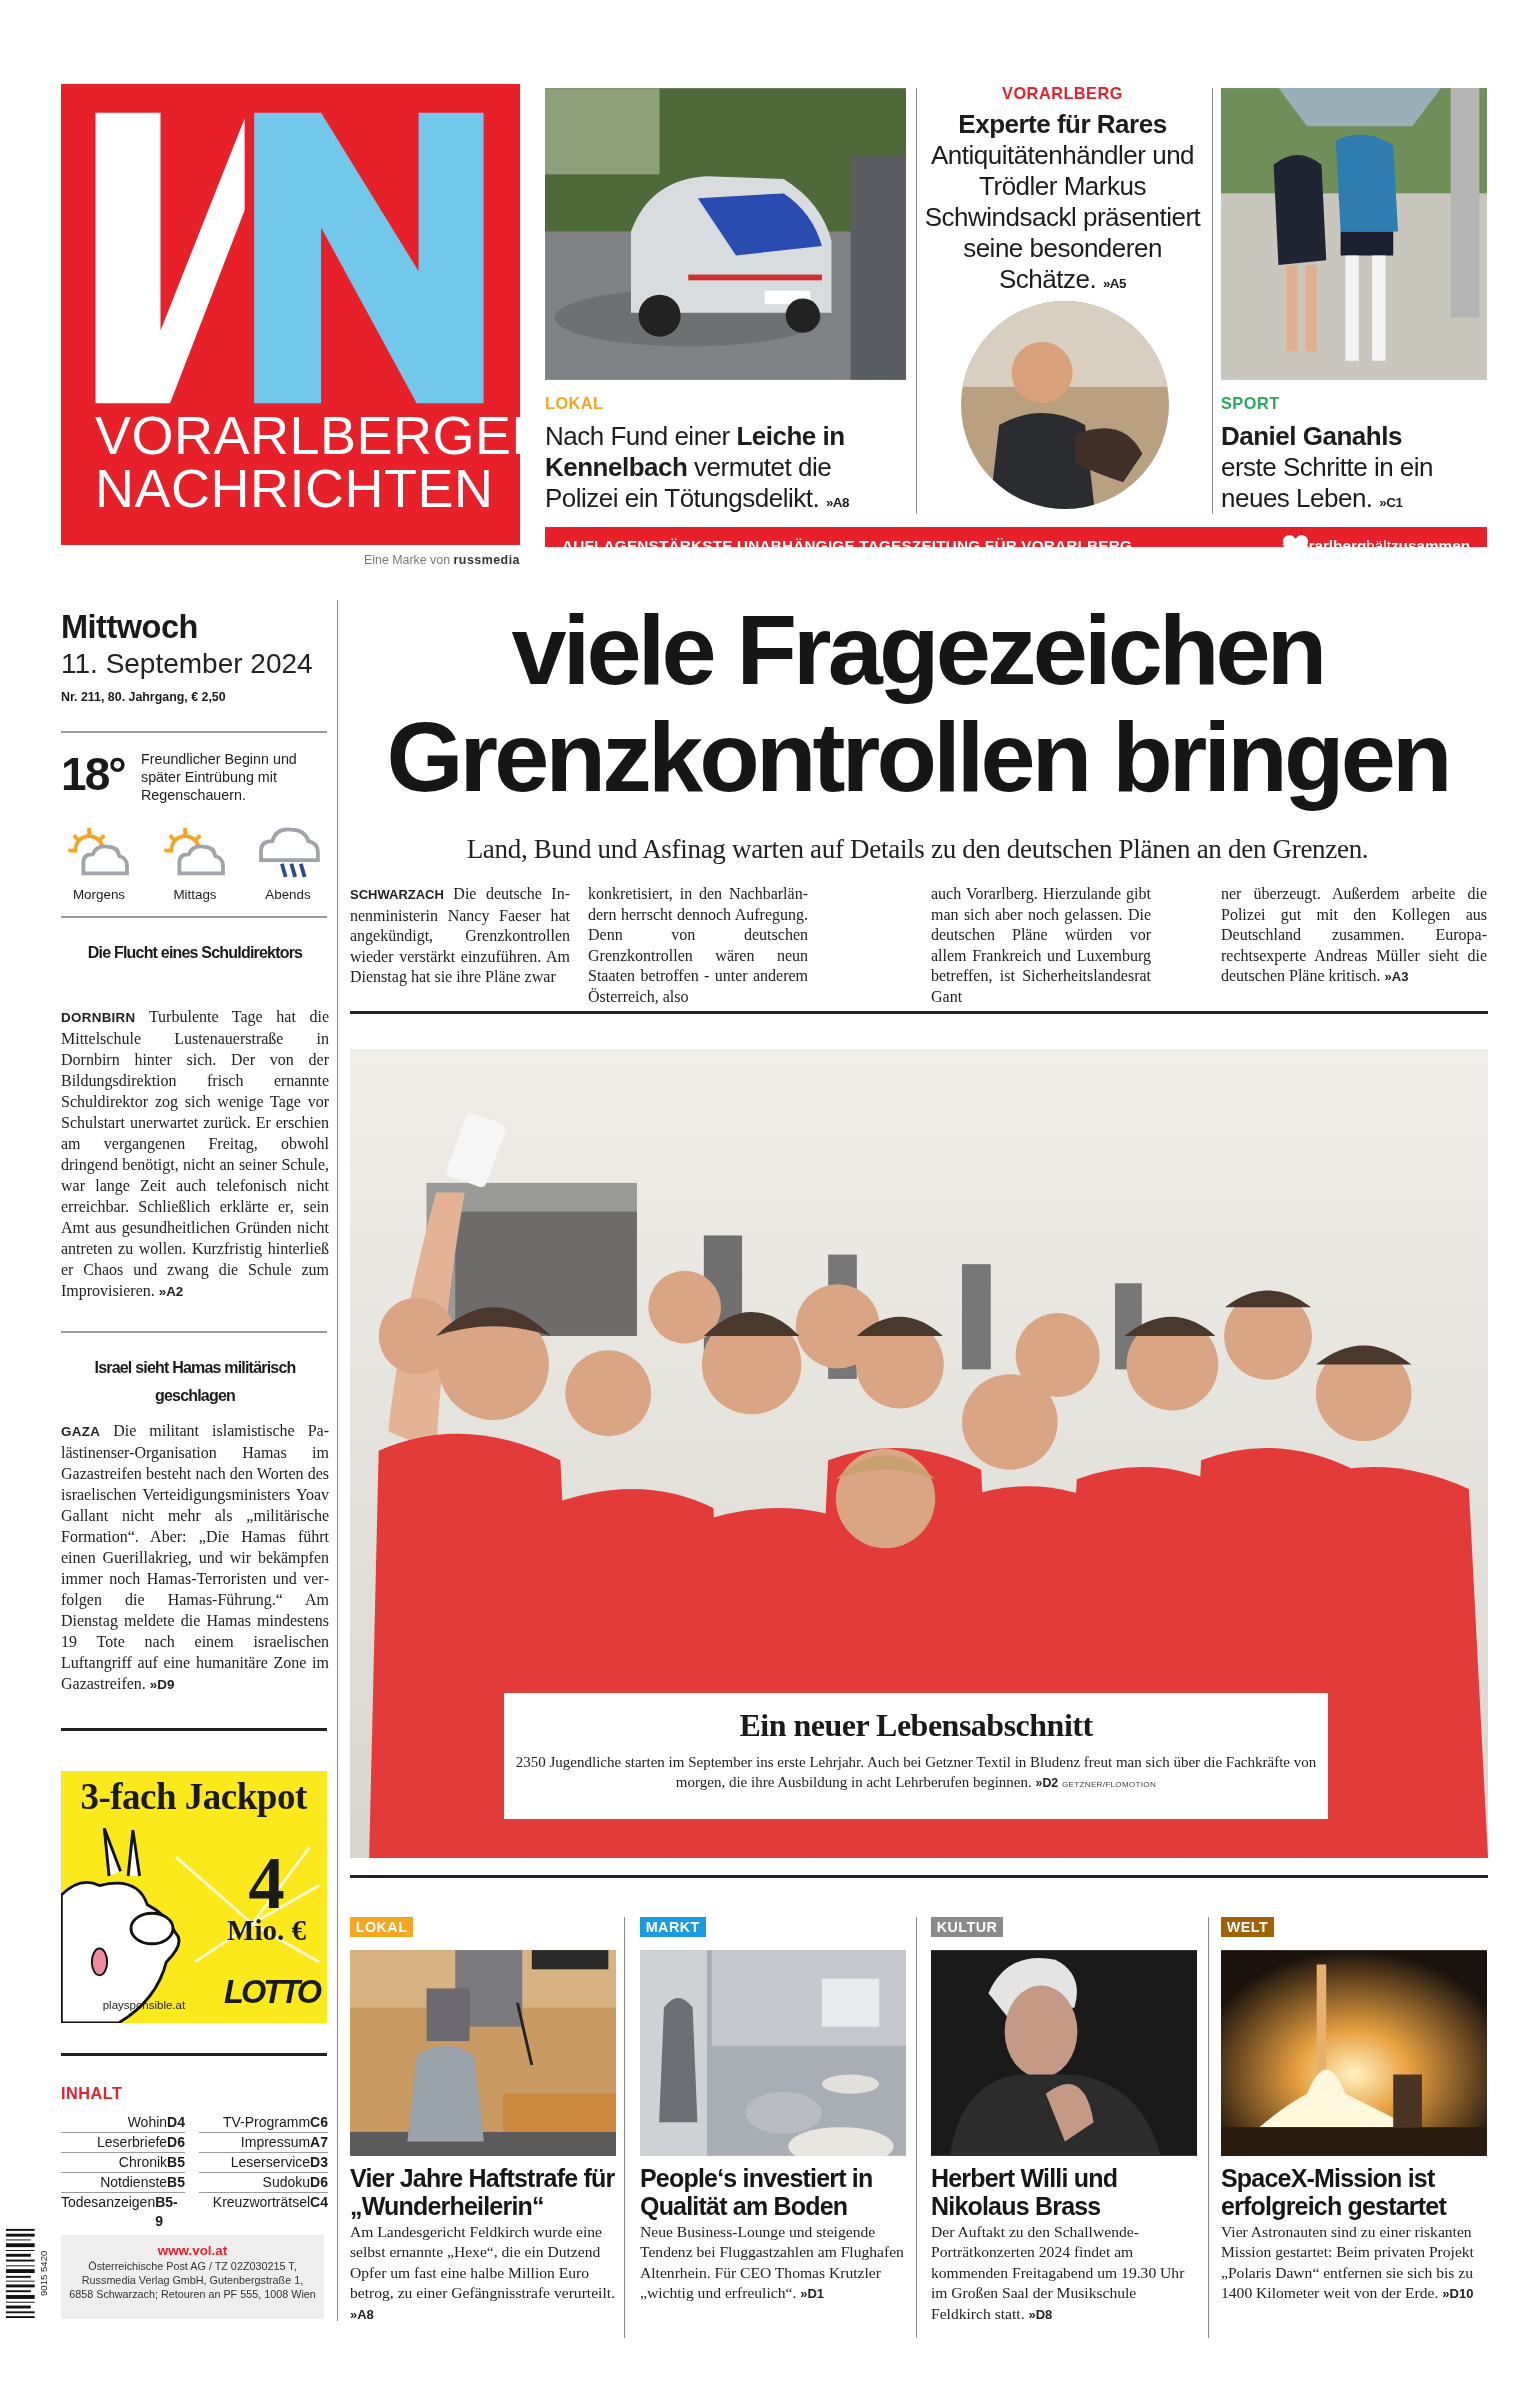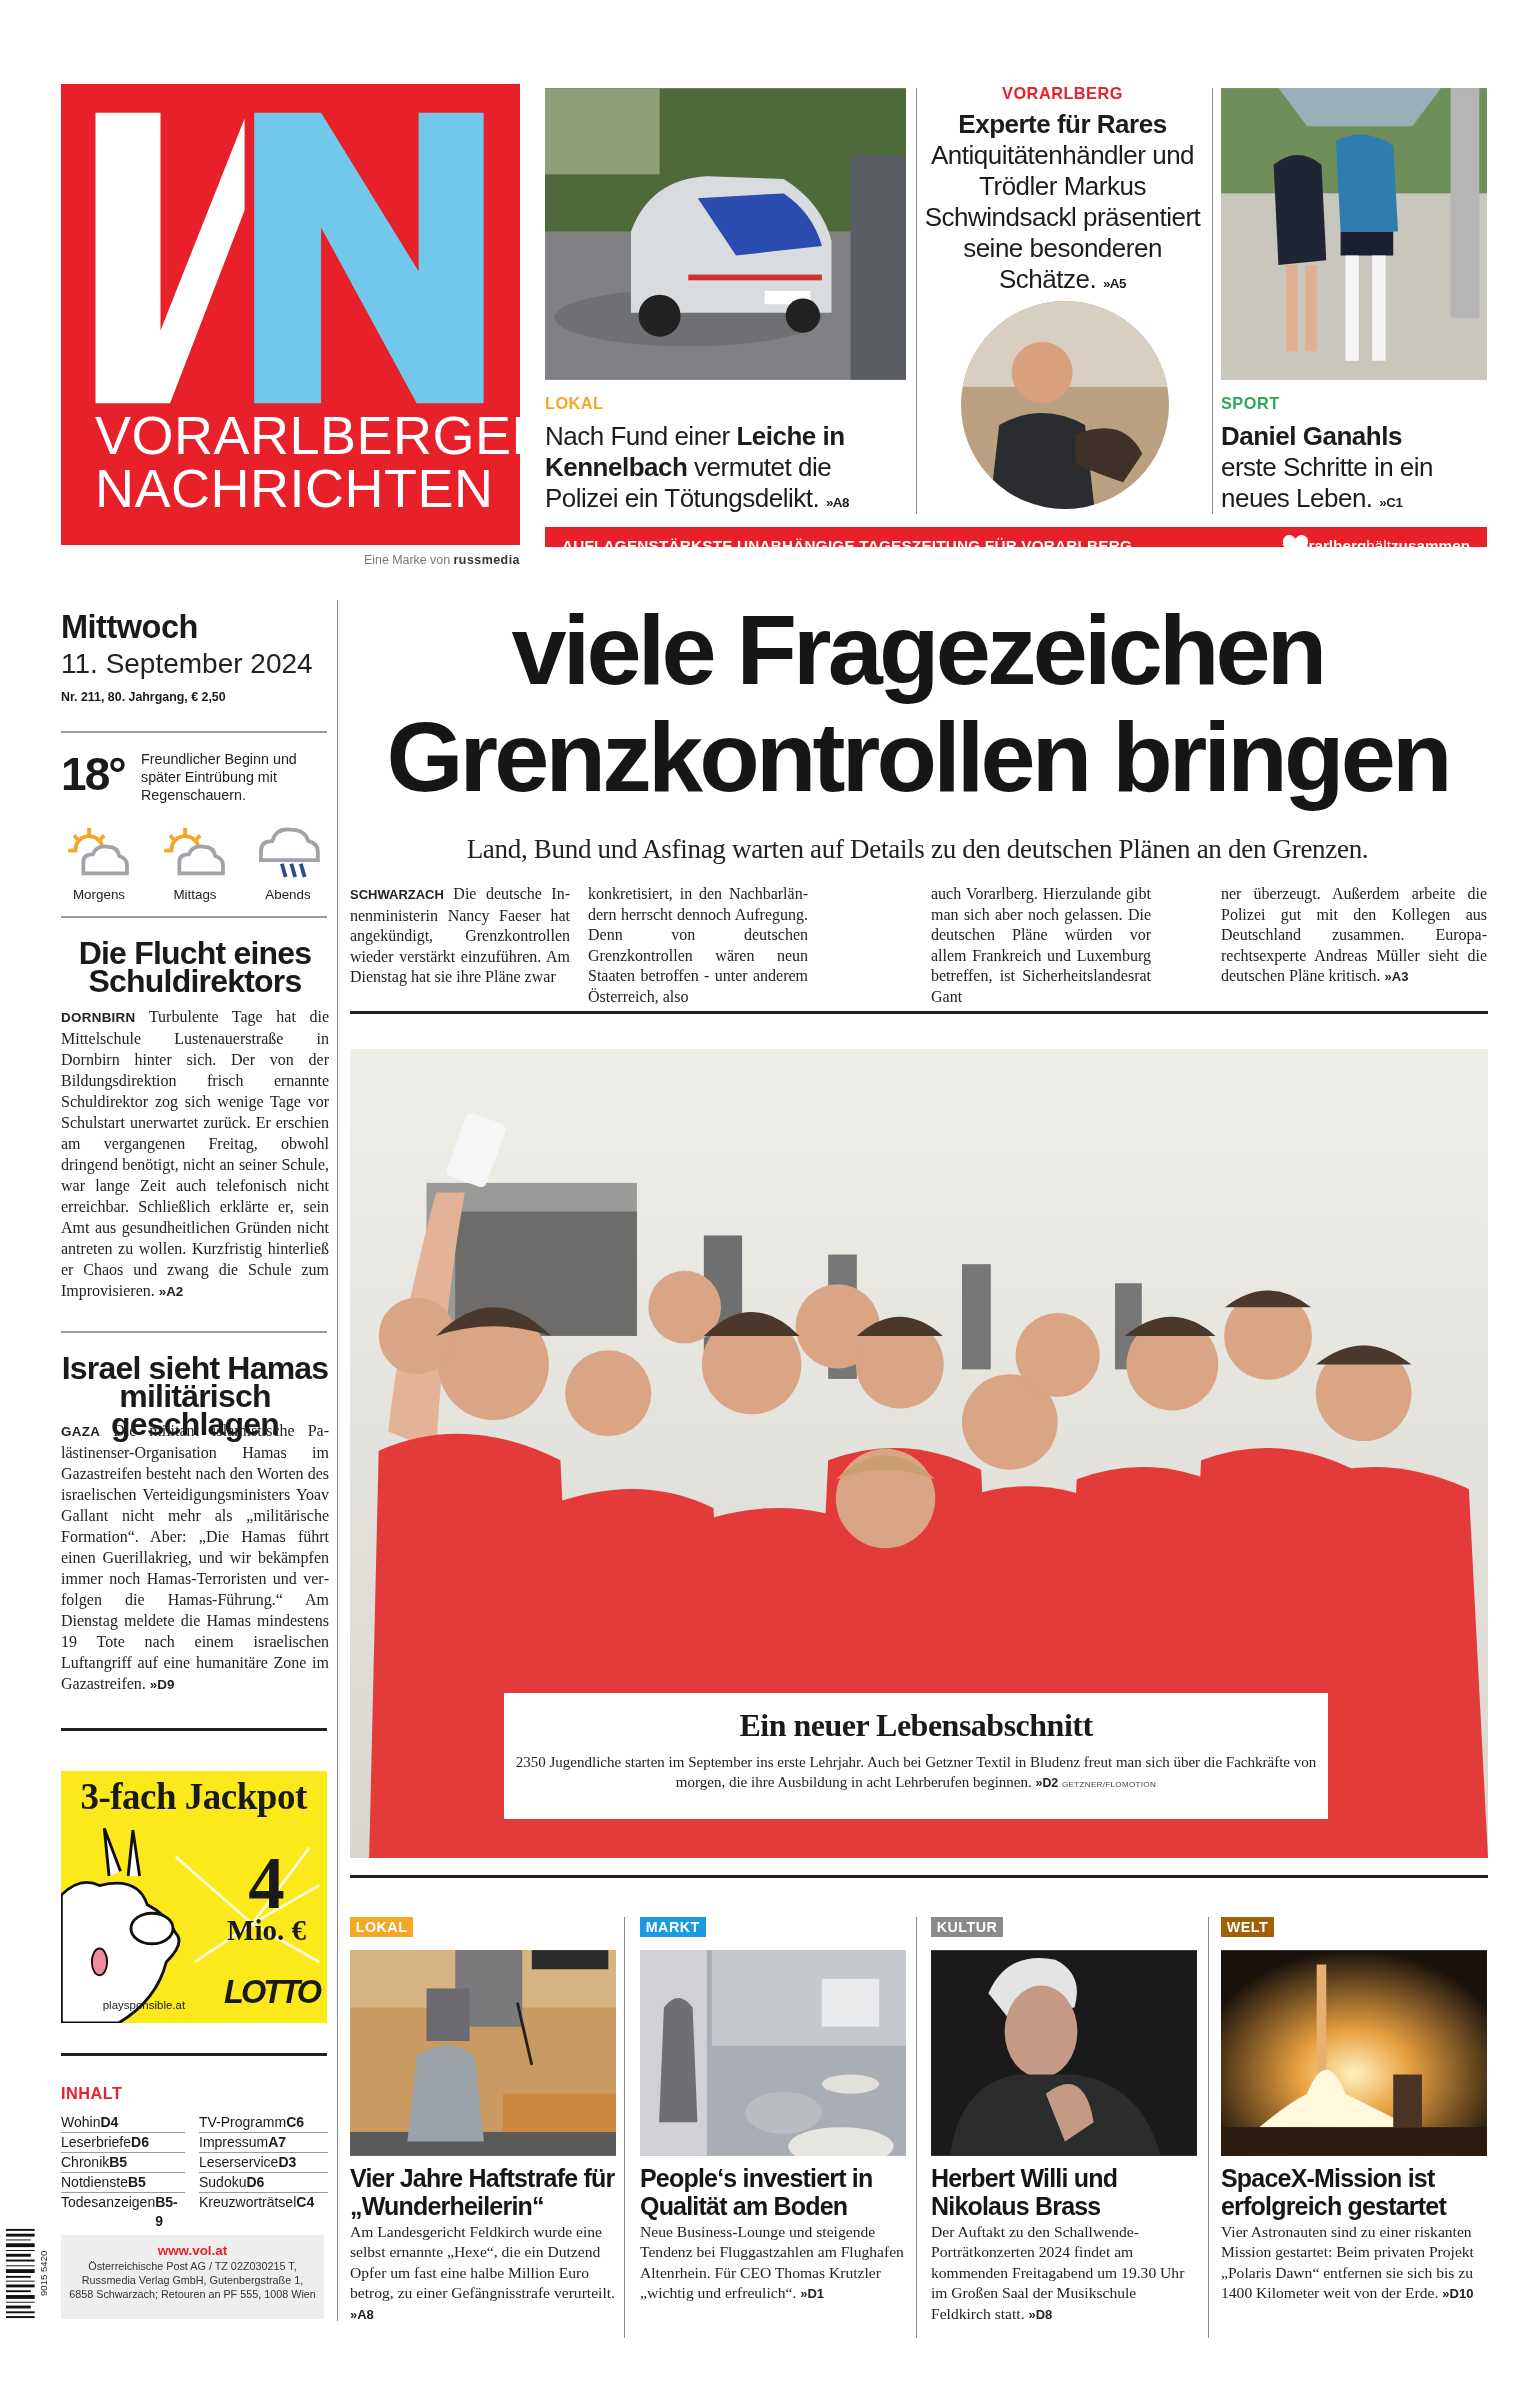--- a/index.html
+++ b/index.html
@@ -38,37 +38,37 @@
   #date { font-size: 28px; line-height: 36px; color: #222; }
   #issue { font-weight: bold; font-size: 12.4px; margin-top: 7.6px; }
   .sep-gray { position: absolute; height: 1.9px; background: #9a9a9a; }
 
   #weather { left: 61px; top: 748px; width: 268px; }
   #temp { position: absolute; left: 0; top: 0; font-weight: bold; font-size: 46px; line-height: 52px; letter-spacing: -1.9px; }
   #wdesc { position: absolute; left: 80px; top: 1.9px; font-size: 14.3px; line-height: 18px; color: #222; }
   .wicon { position: absolute; top: 76px; width: 76px; text-align: center; }
   .wicon .lbl { font-size: 13.4px; color: #222; margin-top: 3.8px; display: block; }
 
-  .side-head { position: absolute; left: 61px; width: 268px; text-align: center; font-weight: bold; font-size: 32px; line-height: 28px; letter-spacing: -0.8px; }
+  .side-head { position: absolute; left: 61px; width: 268px; text-align: center; font-weight: bold; font-size: 16px; line-height: 28px; letter-spacing: -0.8px; }
   .side-body { position: absolute; left: 61px; width: 268px; font-size: 16px; line-height: 21px; text-align: justify; color: #222; hyphens: manual; }
   .side-body .dl { font-weight: bold; font-family: "Liberation Sans", sans-serif; font-size: 13.4px; letter-spacing: 0.3px; }
   .side-body .r { font-weight: bold; font-family: "Liberation Sans", sans-serif; font-size: 13.4px; }
 
   
   #lotto { left: 61px; top: 1771px; width: 266px; height: 252px; background: #fbe91b; overflow: hidden; }
   #lotto .title { position: absolute; left: 7.6px; top: 3.8px; width: 250px; text-align: center; font-family: "Liberation Serif", serif; font-weight: bold; font-size: 37px; color: #1a1a1a; letter-spacing: -0.5px; }
   #lotto .amount { position: absolute; left: 153px; top: 76px; width: 105px; text-align: center; font-family: "Liberation Serif", serif; font-weight: bold; font-size: 73px; line-height: 73px; }
   #lotto .unit { position: absolute; left: 153px; top: 143px; width: 105px; text-align: center; font-family: "Liberation Serif", serif; font-weight: bold; font-size: 29px; }
   #lotto .brand { position: absolute; left: 163px; top: 203px; font-weight: bold; font-style: italic; font-size: 32.5px; letter-spacing: -2.9px; }
   #lotto .url { position: absolute; left: 5.7px; top: 228px; font-size: 11.5px; color: #222; padding-left: 36px; }
 
   
   #inhalt-title { left: 61px; top: 2084px; font-weight: bold; font-size: 16.3px; color: #e8202a; letter-spacing: 0.5px; }
   .toc { position: absolute; width: 124px; }
-  .toc-row { display: flex; justify-content: flex-start; border-bottom: 1px solid #9a9a9a; height: 20px; line-height: 19px; font-size: 14px; }
+  .toc-row { display: flex; justify-content: flex-end; border-bottom: 1px solid #9a9a9a; height: 20px; line-height: 19px; font-size: 14px; }
   .toc-row:last-child { border-bottom: none; }
   .toc-row .pg { font-weight: bold; }
 
   #imprint { left: 61px; top: 2235px; width: 263px; height: 84px; background: #eeeeee; text-align: center; font-size: 10.8px; line-height: 14.3px; color: #333; padding-top: 7.6px; }
   #imprint .url { color: #e8202a; font-weight: bold; font-size: 13.4px; line-height: 16.3px; }
   #barcode { left: 3.8px; top: 2227px; width: 46px; height: 92px; }
 
   
   #headline { left: 346px; top: 596px; width: 1143px; text-align: center; font-weight: bold; font-size: 99px; line-height: 107px; letter-spacing: -3.8px; color: #161616; }
   #subhead { left: 346px; top: 834px; width: 1143px; text-align: center; font-family: "Liberation Serif", serif; font-size: 27px; color: #222; letter-spacing: -0.3px; }

